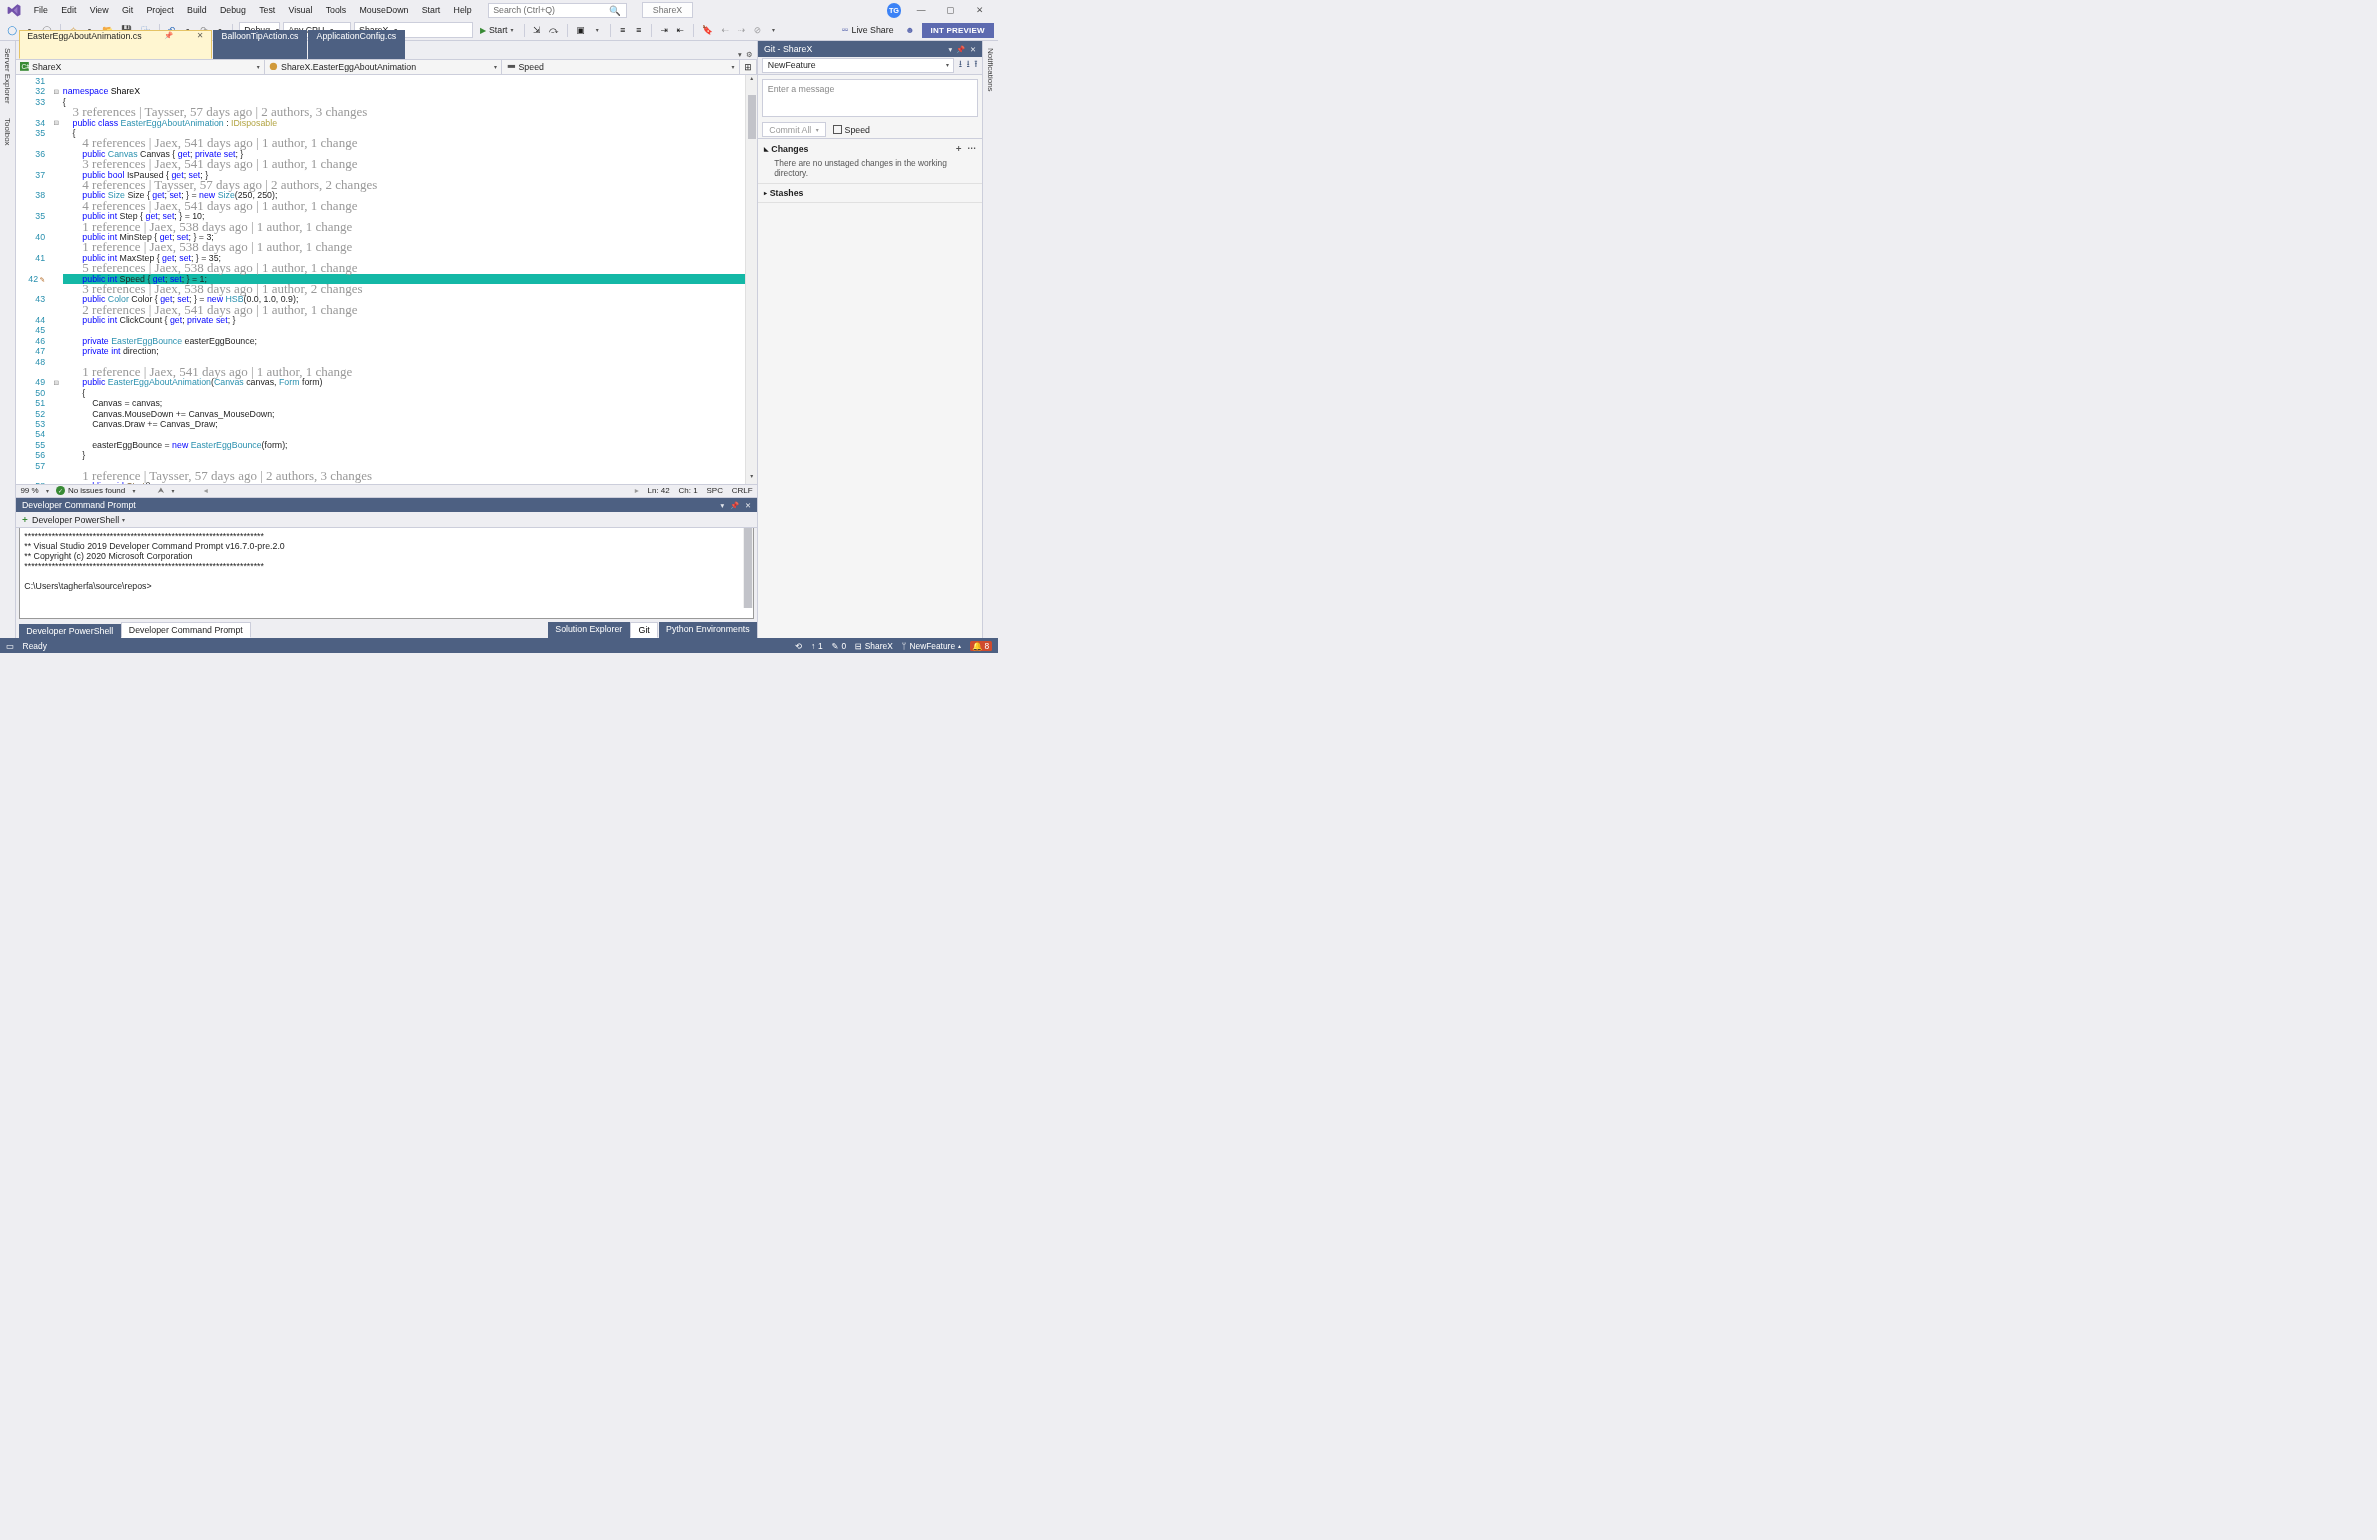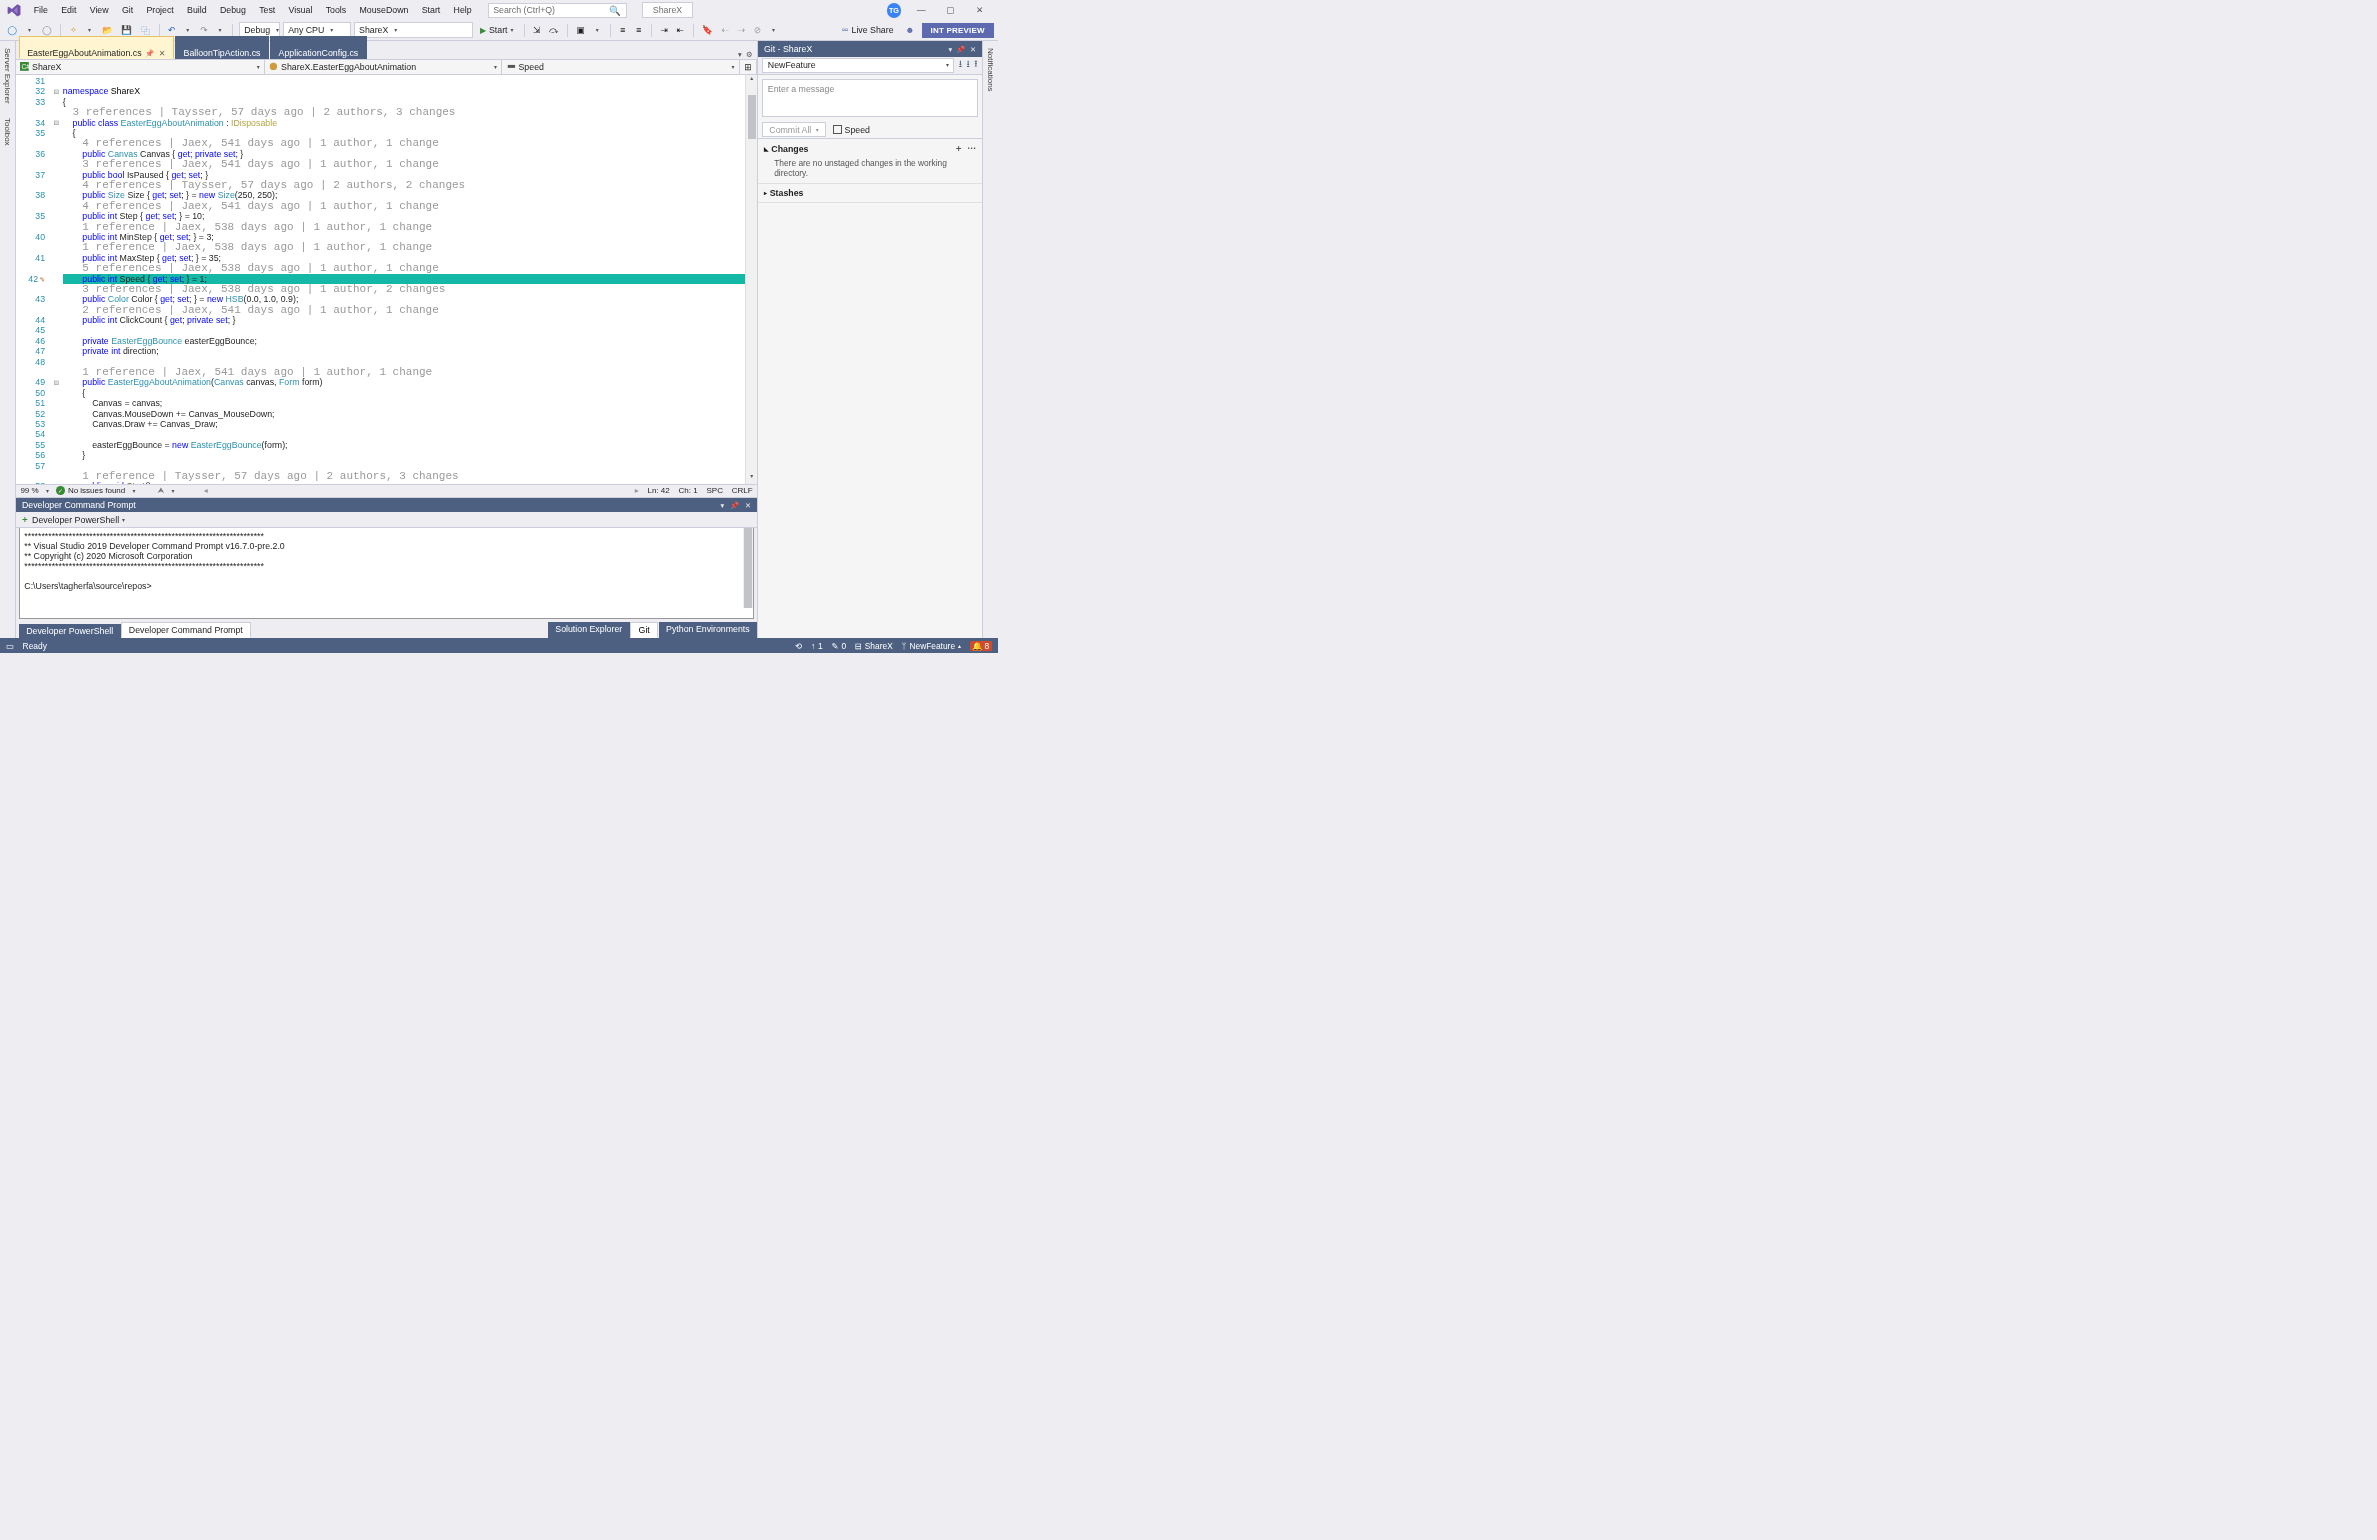--- a/index.html
+++ b/index.html
@@ -33,21 +33,21 @@
 .shell { display:flex; height:calc(100% - 41px - 14.7px); }
 .rail { width:16px; background:#eeeef2; border-right:0.7px solid #cccedb; display:flex; flex-direction:column; align-items:center; padding-top:4.4px; gap:8.8px; }
 .rail .vtab { writing-mode:vertical-rl; font-size:8px; color:#444; padding:2.9px 1.5px; cursor:default; }
 .rail-right { border-right:none; border-left:0.7px solid #cccedb; }
 
 
 .editor-col { flex:1; display:flex; flex-direction:column; min-width:0; }
 
 
 .doctabs { height:17.6px; background:#eeeef2; display:flex; align-items:flex-end; padding-left:2.9px; }
-.doctab { height:23px; padding:0 7.3px; display:flex; align-items:flex-end; gap:4px; font-size:8.8px; border:0.7px solid transparent; position:relative; }
+.doctab { height:29px; padding:0 7.3px; display:flex; align-items:flex-start; gap:23px; font-size:8.8px; border:0.7px solid transparent; position:relative; }
 .doctab.active { background:#fff6d1; border:0.7px solid #e5c365; border-bottom:0.7px solid #fff6d1; }
 .doctab.inactive { background:#4d6082; color:#fff; margin-left:1.5px; }
 .doctab .x { font-size:8px; opacity:.7; }
 .doctab .pin { font-size:7.3px; opacity:.7; }
 .doctabs .tabend { margin-left:auto; display:flex; gap:4.4px; padding-right:4.4px; align-items:center; }
 .doctabs .tabend span { font-size:7.3px; color:#555; }
 
 
 .navbar { height:16px; background:#f5f5f5; border-top:0.7px solid #cccedb; border-bottom:0.7px solid #cccedb; display:flex; }
 .navbar .cell { flex:1; display:flex; align-items:center; padding:0 4.4px; border-right:0.7px solid #cccedb; font-size:8.8px; gap:2.9px; }
@@ -57,21 +57,21 @@
 
 
 .codewrap { flex:1; display:flex; background:#fff; position:relative; overflow:hidden; }
 .gutter { width:35px; background:#fff; text-align:right; padding-right:5.9px; font-family:Consolas,monospace; font-size:8.8px; color:#2b91af; border-right:0; padding-top:1.5px; }
 .gutter div { height:10.4px; line-height:10.4px; }
 .fold { width:10.3px; background:#fff; padding-top:1.5px; }
 .fold div { height:10.4px; display:flex; align-items:center; justify-content:center; font-size:6.6px; color:#808080; }
 .code { flex:1; font-family:Consolas,monospace; font-size:8.8px; line-height:10.4px; padding-top:1.5px; padding-left:1.5px; white-space:pre; overflow:hidden; }
 .code .ln { height:10.4px; }
 .code .ln.hl { background:#14b8a6; }
-.codelens { font-size:11px; color:#999; font-family:Liberation Mono, monospace; }
+.codelens { font-size:13px; color:#999; font-family:Liberation Serif, serif; }
 .vscroll { width:11.7px; background:#f0f0f0; border-left:0.7px solid #e0e0e0; position:relative; }
 .vscroll .thumb { position:absolute; left:1.5px; right:1.5px; background:#c2c3c9; }
 .vscroll .sarr { position:absolute; left:0; right:0; height:10.3px; text-align:center; font-size:5.9px; color:#555; }
 
 
 .kw { color:#0000ff; }
 .iface { color:#b3a544; }
 .ident { color:#000; }
 .meth { color:#74531f; }
 .cls { color:#2b91af; }

